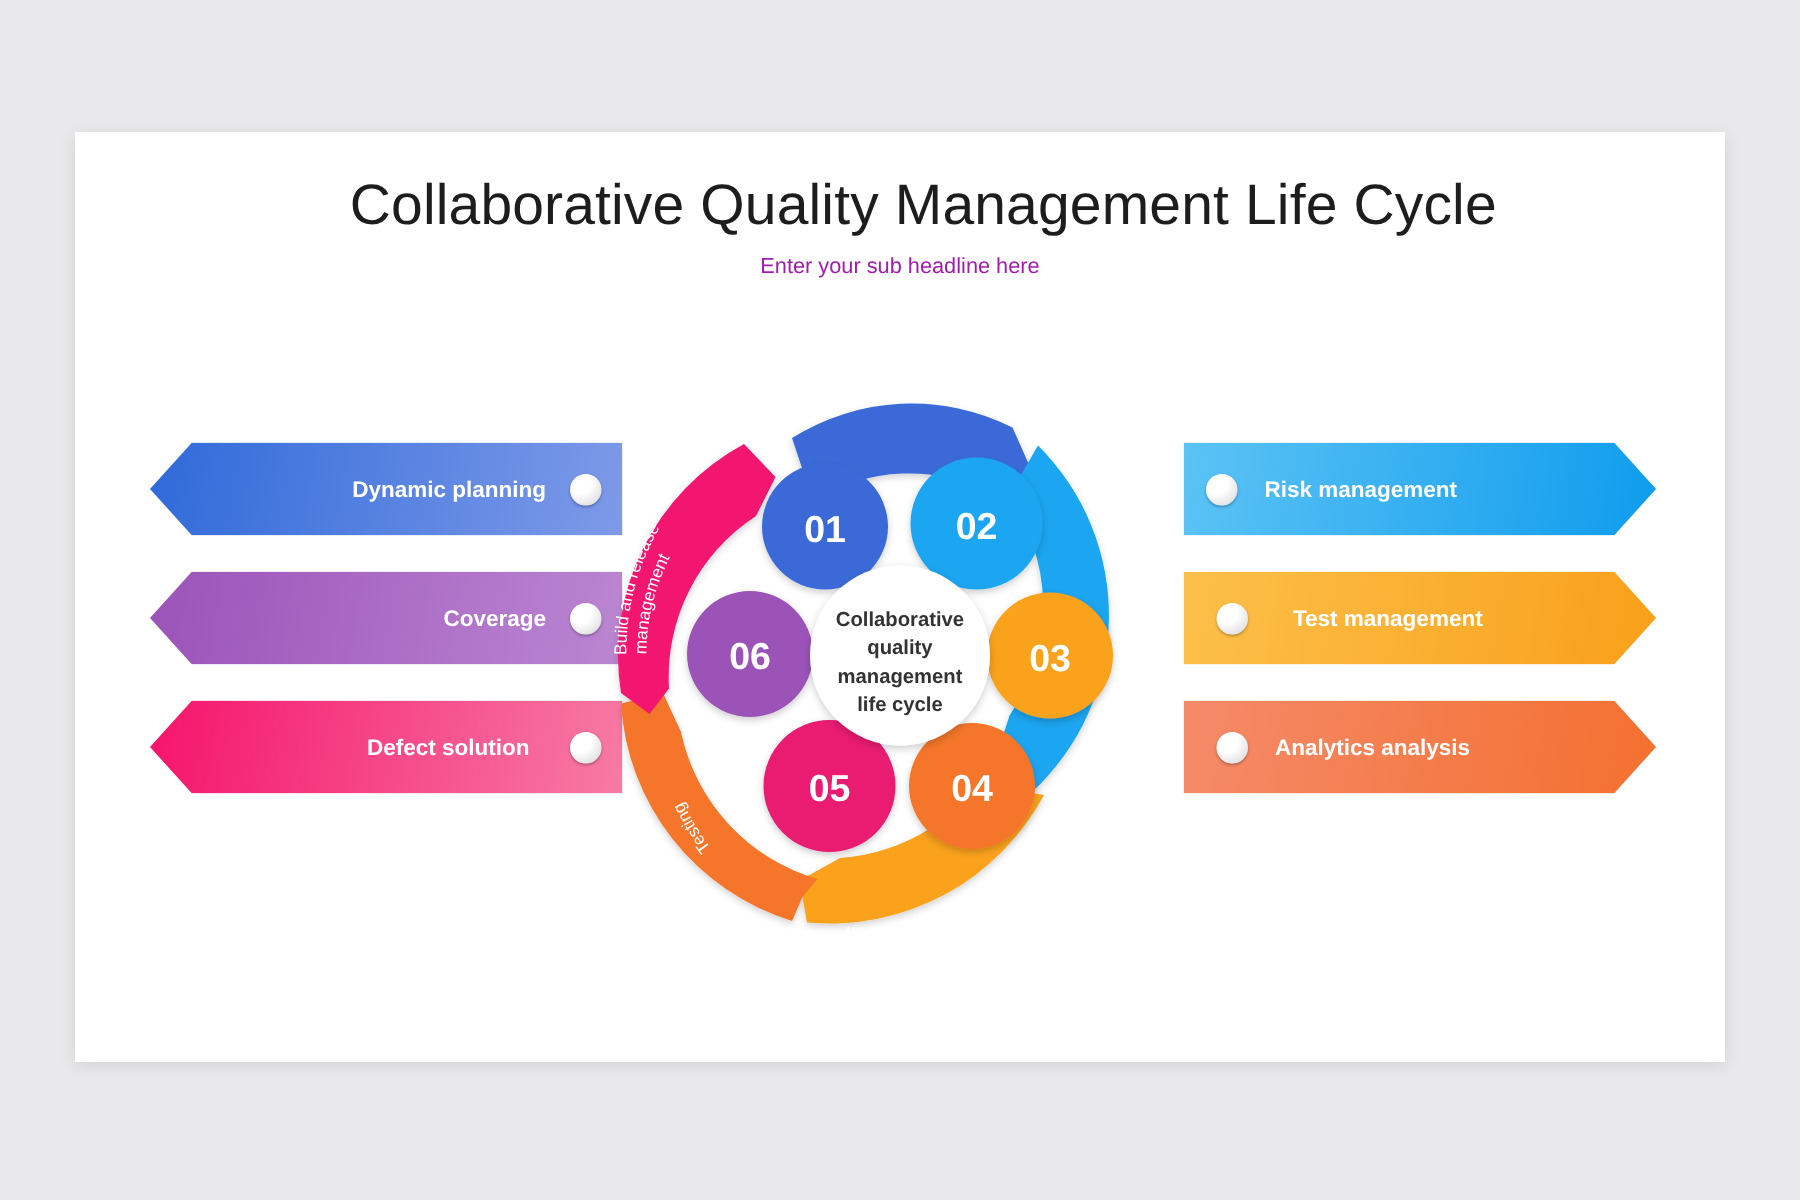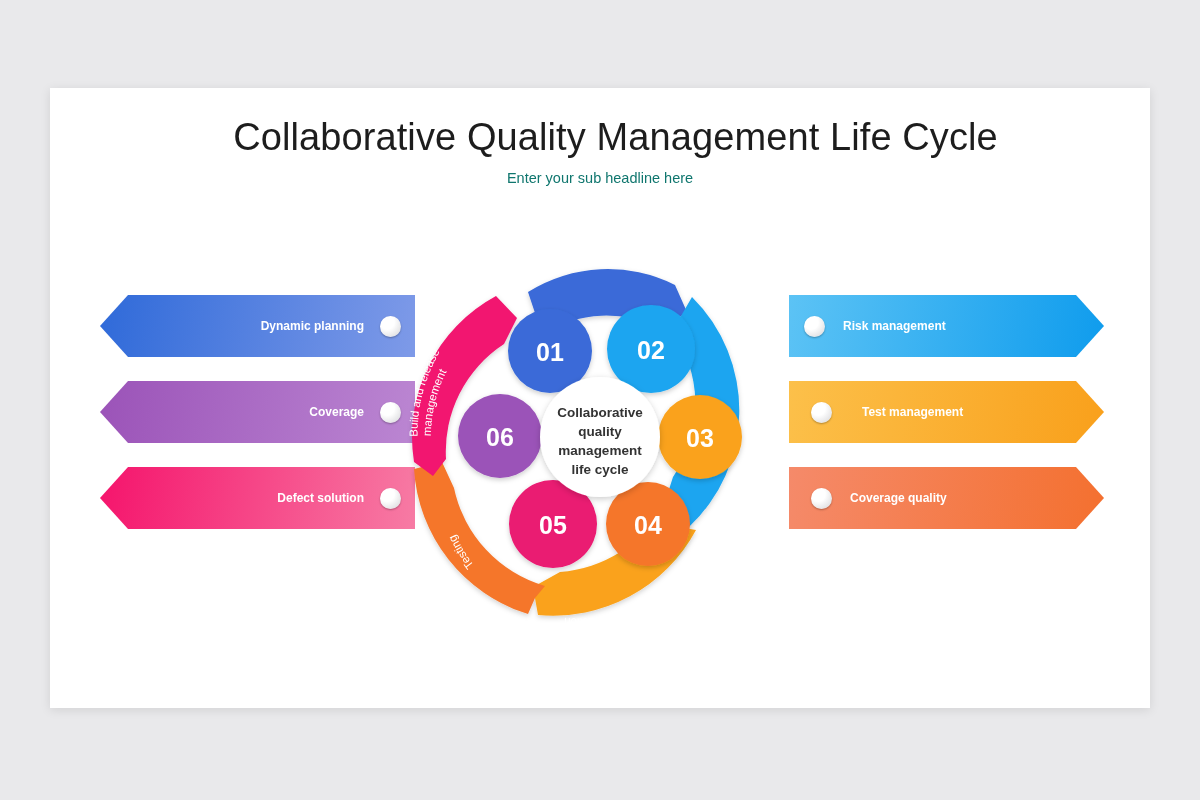--- a/index.html
+++ b/index.html
@@ -19,21 +19,21 @@
   #title {
     position:absolute; left:0; top:28px; width:100%;
     text-align:center;
     font-size:38px; font-weight:400; color:#1d1d1d;
     letter-spacing:.1px;
     padding-left:31px;
   }
   #subtitle {
     position:absolute; left:0; top:82px; width:100%;
     text-align:center;
-    font-size:14.5px; color:#0f766e;
+    font-size:14.5px; color:#a21caf;
   }
 
   
   .bar {
     position:absolute;
     height:62px;
     display:flex;
     align-items:center;
     filter:drop-shadow(0 2px 3px rgba(0,0,0,.13));
   }
@@ -44,21 +44,21 @@
     padding-right:14px;
   }
   .bar-right {
     right:46px; width:315px;
     clip-path:polygon(0 0, calc(100% - 28px) 0, 100% 50%, calc(100% - 28px) 100%, 0 100%);
     justify-content:flex-start;
     padding-left:22px;
   }
   .bar-label {
     color:#ffffff;
-    font-size:12px;
+    font-size:15px;
     font-weight:bold;
     white-space:nowrap;
   }
   .bullet {
     width:21px; height:21px; border-radius:50%;
     background:radial-gradient(circle at 34% 30%, #ffffff 35%, #e4e4e6 75%, #cfcfd4 100%);
     box-shadow:0 1px 2px rgba(0,0,0,.30);
     flex:none;
   }
   .bar-left .bullet  { margin-left:16px; }
@@ -108,36 +108,36 @@
   <div id="subtitle">Enter your sub headline here</div>
 
   <div class="bar bar-left row1" id="lbar0" style="background: linear-gradient(100deg, rgb(47, 106, 217) 0%, rgb(126, 154, 232) 100%);">
     <span class="bar-label">Dynamic planning</span>
     <span class="bullet"></span>
   </div>
   <div class="bar bar-left row2" id="lbar1" style="background: linear-gradient(100deg, rgb(155, 83, 184) 0%, rgb(187, 134, 210) 100%);">
     <span class="bar-label">Coverage</span>
     <span class="bullet"></span>
   </div>
-  <div class="bar bar-left row3" id="lbar2" style="background: linear-gradient(100deg, rgb(245, 20, 108) 0%, rgb(247, 123, 164) 100%);">
+  <div class="bar bar-left row3" id="lbar2" style="background: linear-gradient(100deg, rgb(245, 20, 108) 0%, rgb(247, 123, 164) 100%); gap: 11px;">
     <span class="bar-label">Defect solution</span>
     <span class="bullet"></span>
   </div>
 
   <div class="bar bar-right row1" id="rbar0" style="background: linear-gradient(100deg, rgb(92, 195, 245) 0%, rgb(15, 156, 237) 100%); padding-left: 15px;">
     <span class="bullet"></span>
     <span class="bar-label">Risk management</span>
   </div>
   <div class="bar bar-right row2" id="rbar1" style="background: linear-gradient(100deg, rgb(252, 192, 74) 0%, rgb(249, 160, 27) 100%); gap: 12px;">
     <span class="bullet"></span>
     <span class="bar-label">Test management</span>
   </div>
   <div class="bar bar-right row3" id="rbar2" style="background: linear-gradient(100deg, rgb(245, 138, 106) 0%, rgb(244, 112, 47) 100%);">
     <span class="bullet"></span>
-    <span class="bar-label">Coverage quality</span>
+    <span class="bar-label">Analytics analysis</span>
   </div>
 
   <div id="wheel">
     <svg viewBox="0 0 460 480" xmlns="http://www.w3.org/2000/svg">
       <defs>
         <filter id="segshadow" x="-20%" y="-20%" width="140%" height="140%">
           <feDropShadow dx="0" dy="2" stdDeviation="2.5" flood-color="#000" flood-opacity="0.18"></feDropShadow>
         </filter>
         <filter id="hubshadow" x="-40%" y="-40%" width="180%" height="180%">
           <feDropShadow dx="0" dy="2" stdDeviation="3" flood-color="#000" flood-opacity="0.20"></feDropShadow>

